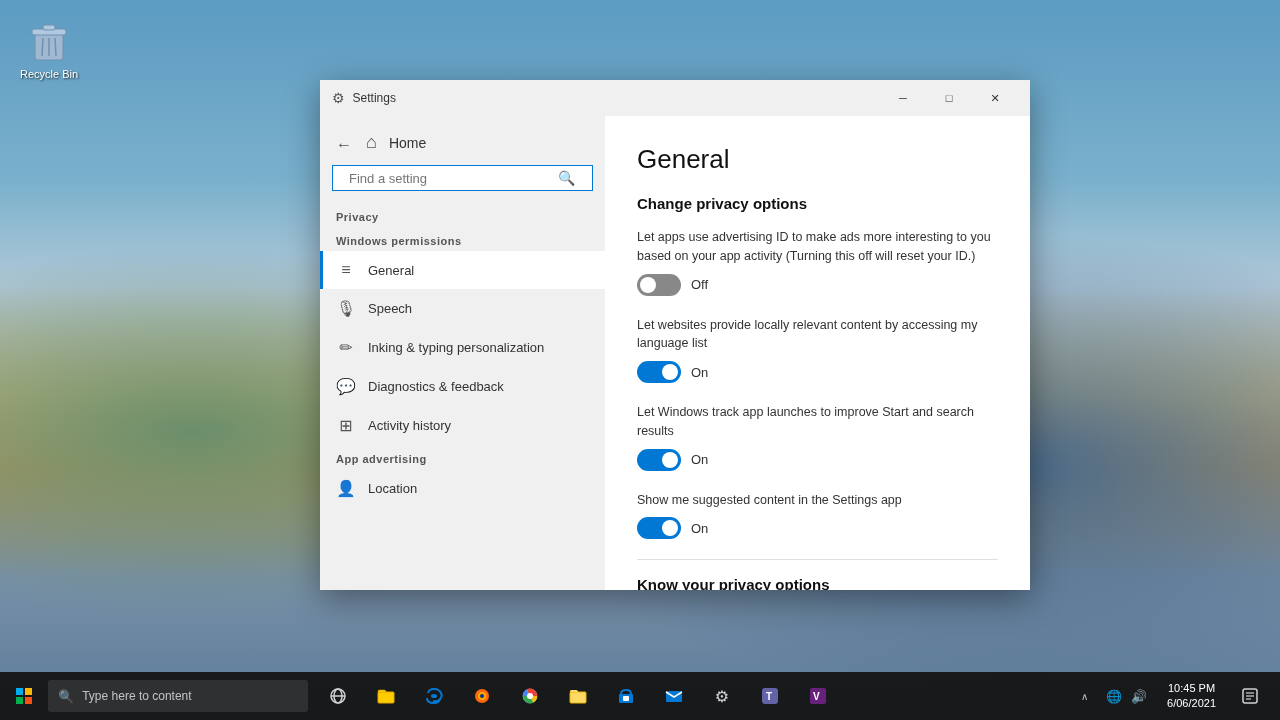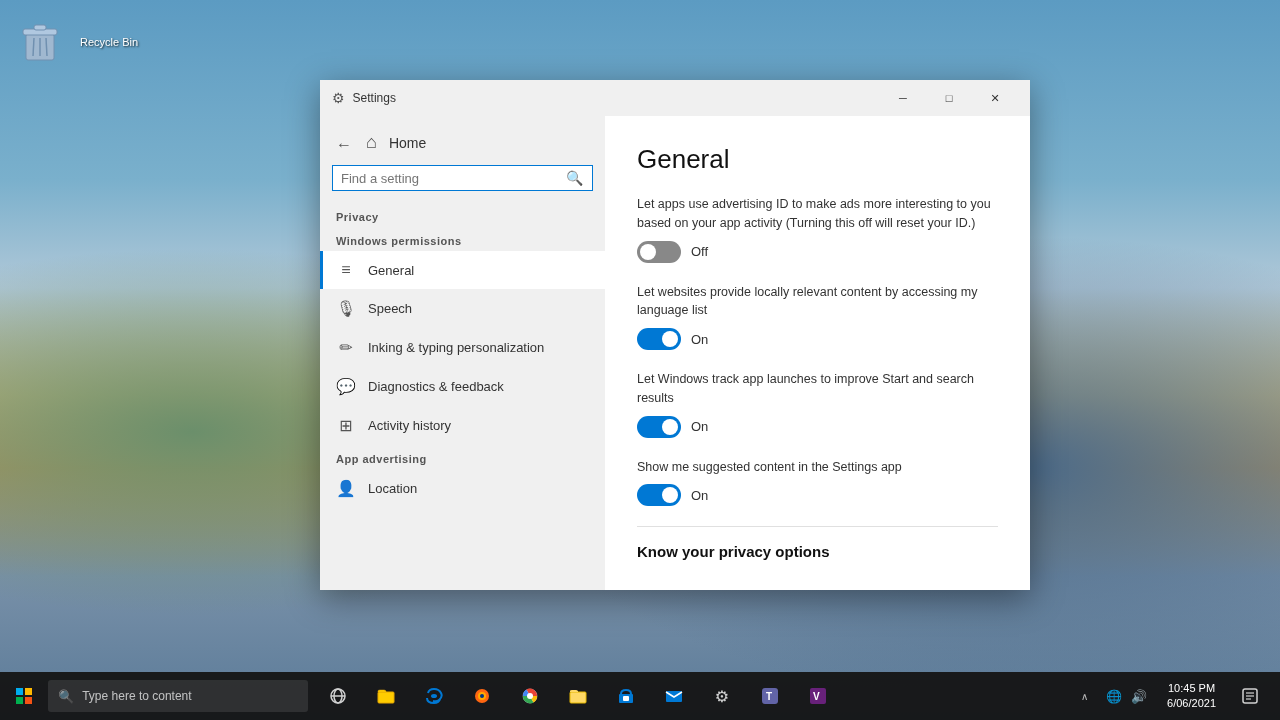--- a/index.html
+++ b/index.html
@@ -132,23 +132,23 @@
       cursor: pointer;
       font-size: 16px;
     }
 
     
     .recycle-bin {
       position: absolute;
       top: 20px;
       left: 20px;
       display: flex;
-      flex-direction: row;
-      align-items: center;
-      gap: 20px;
+      flex-direction: column;
+      align-items: center;
+      gap: 4px;
       cursor: pointer;
     }
 
     .recycle-bin-icon {
       width: 40px;
       height: 44px;
       position: relative;
     }
 
     .recycle-bin-label {
@@ -231,21 +231,21 @@
       font-size: 14px;
       color: #333;
     }
 
     .search-box {
       margin: 0 12px 12px 12px;
       display: flex;
       align-items: center;
       border: 1.5px solid #0078d4;
       background: white;
-      padding: 4px 8px;
+      padding: 4px 16px;
       gap: 6px;
     }
 
     .search-input {
       border: none;
       outline: none;
       font-size: 13px;
       flex: 1;
       background: transparent;
       color: #333;
@@ -483,20 +483,21 @@
 
         <div class="sidebar-item">
           <span class="sidebar-item-icon">👤</span>
           <span>Location</span>
         </div>
       </div>
 
       <div class="main-content">
         <h1 class="page-title">General</h1>
 
+        <div class="section-title">Change privacy options</div>
 
         <div class="setting-item">
           <div class="setting-description">Let apps use advertising ID to make ads more interesting to you based on your app activity (Turning this off will reset your ID.)</div>
           <div class="toggle-row">
             <div class="toggle off">
               <div class="toggle-knob"></div>
             </div>
             <span class="toggle-label">Off</span>
           </div>
         </div>

